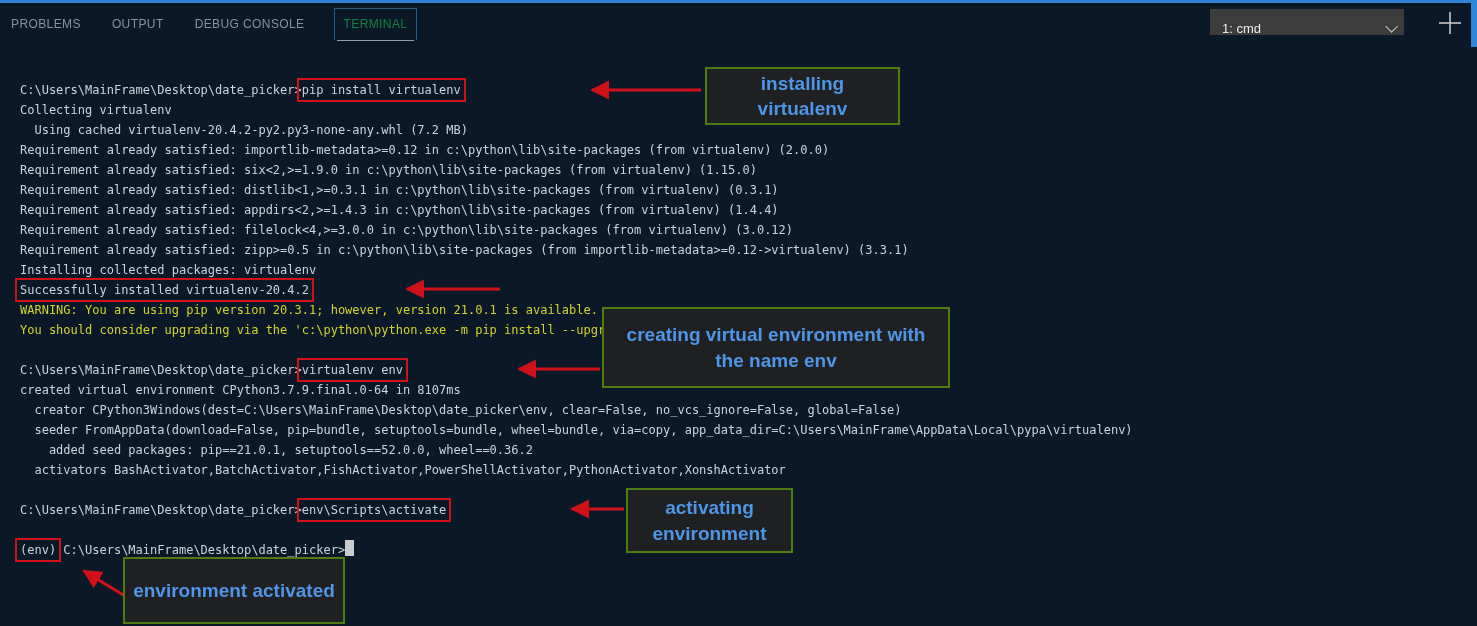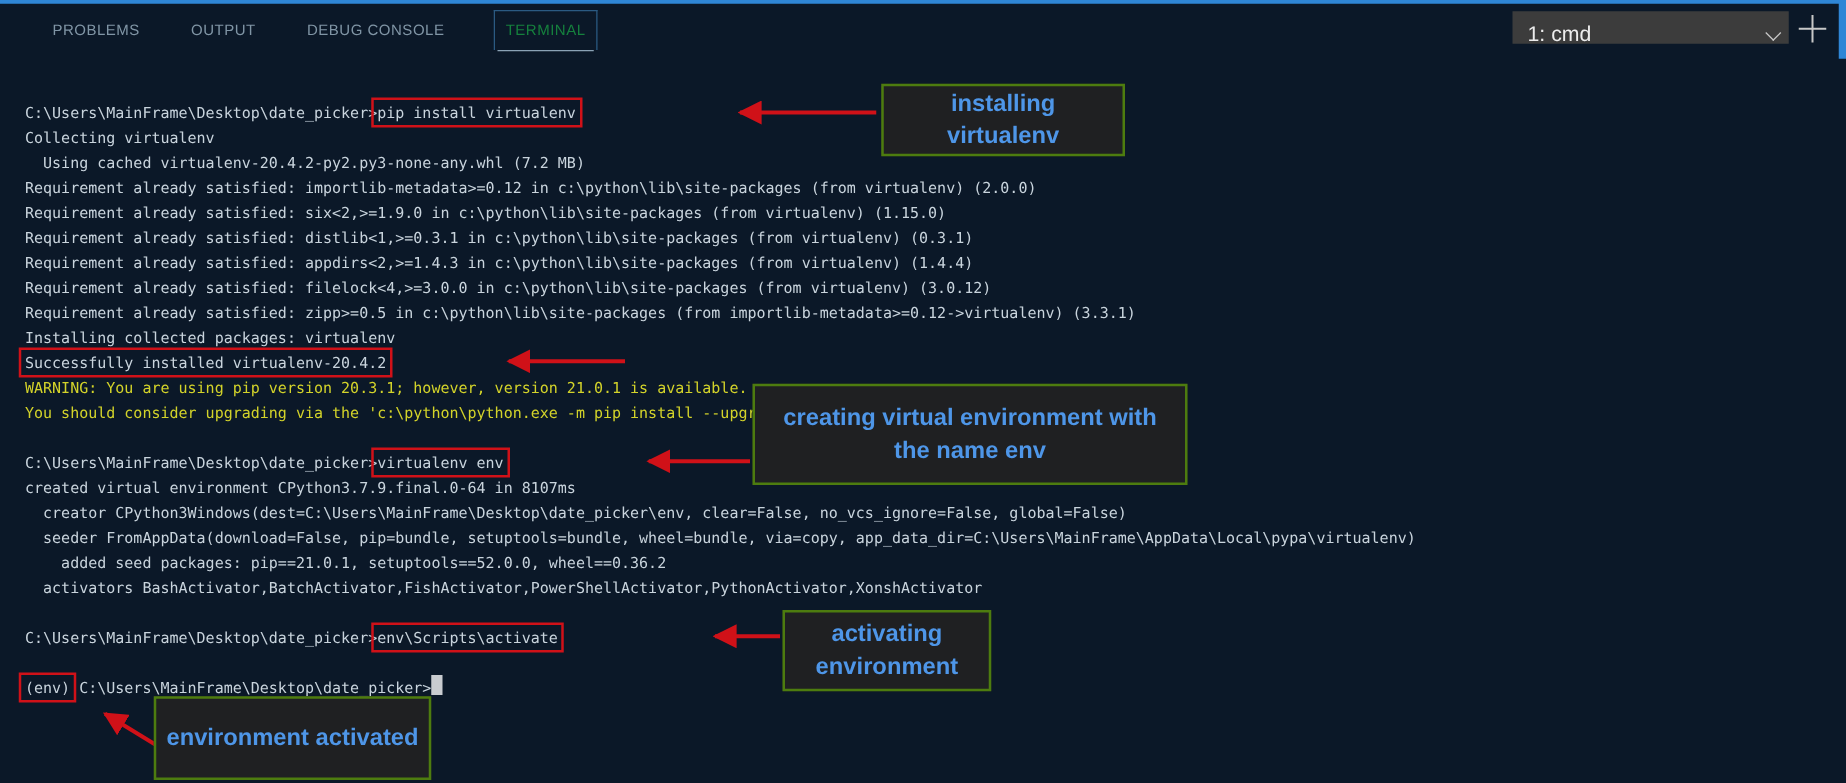--- a/index.html
+++ b/index.html
@@ -9,43 +9,43 @@
     background:#0b1828;
     font-family:"Liberation Sans", sans-serif;
   }
 
   
   .top-border { position:absolute; left:0; top:0; width:1477px; height:3px; background:#2f86d6; z-index:8; }
   .right-border { position:absolute; right:0; top:0; width:6px; height:47px; background:#2f86d6; z-index:8; }
 
   
   .tabbar {
-    position:absolute; left:40px; top:3px; height:42px;
-    display:flex; align-items:center; gap:37px; z-index:4;
+    position:absolute; left:9px; top:3px; height:42px;
+    display:flex; align-items:center; gap:27px; z-index:4;
   }
   .tab {
     font-size:12px; letter-spacing:.4px; color:#8095a5;
     text-transform:uppercase; cursor:pointer; padding:9px 2px;
   }
   .tab.active {
     color:#15803d;
     border:1px solid #2b5a82;
     border-bottom:none;
     padding:8px 9px 9px 9px;
     position:relative;
   }
   .tab.active::after {
     content:""; position:absolute; left:2px; right:2px; bottom:-1px;
     height:1px; background:#8ba2b5;
   }
 
   
   .term-select {
-    position:absolute; left:1210px; top:9px; width:221px; height:26px;
-    background:#3c3c3c; color:#ececec; font-size:17px;
+    position:absolute; left:1210px; top:9px; width:194px; height:26px;
+    background:#3c3c3c; color:#ececec; font-size:13px;
     display:flex; align-items:center; justify-content:space-between;
     padding:12px 10px 0 12px; cursor:pointer; z-index:4;
   }
   .chev { width:9px; height:9px; border-right:1.6px solid #c9c9c9; border-bottom:1.6px solid #c9c9c9; transform:rotate(45deg) translateY(-3px); }
   .plus-btn { position:absolute; left:1438px; top:11px; width:24px; height:24px; cursor:pointer; z-index:4; }
 
   
   .terminal {
     position:absolute; left:20px; top:80px; z-index:1;
     font-family:"DejaVu Sans Mono", monospace;

